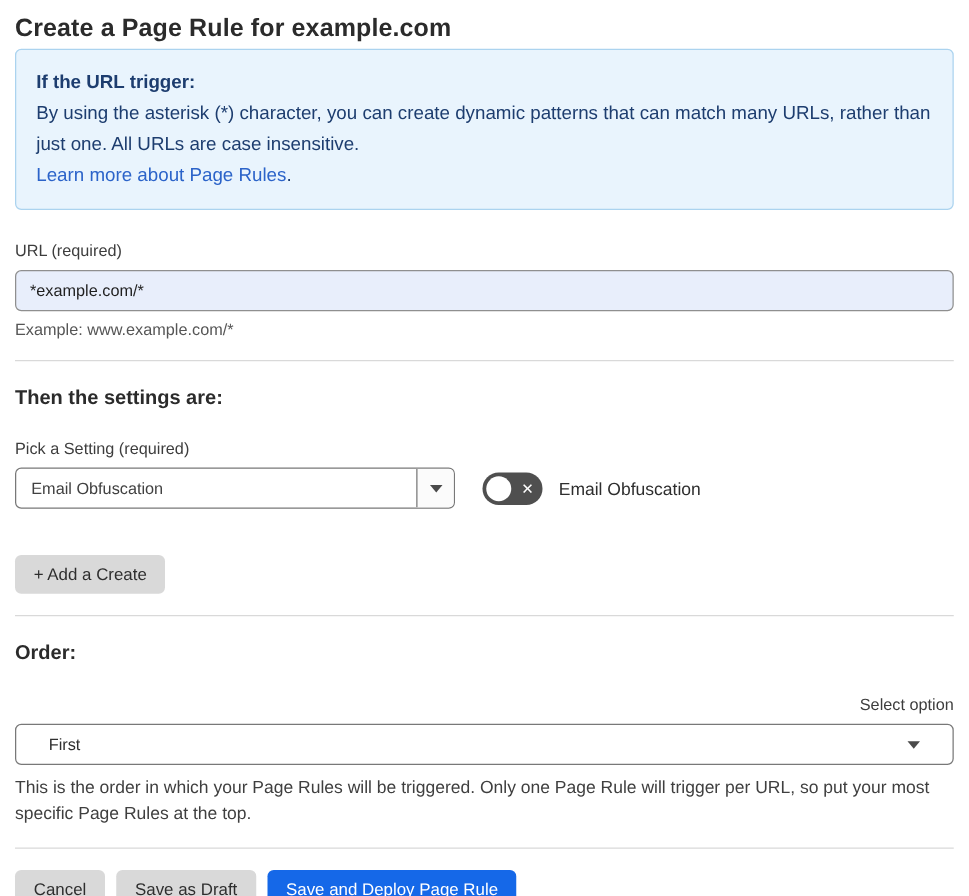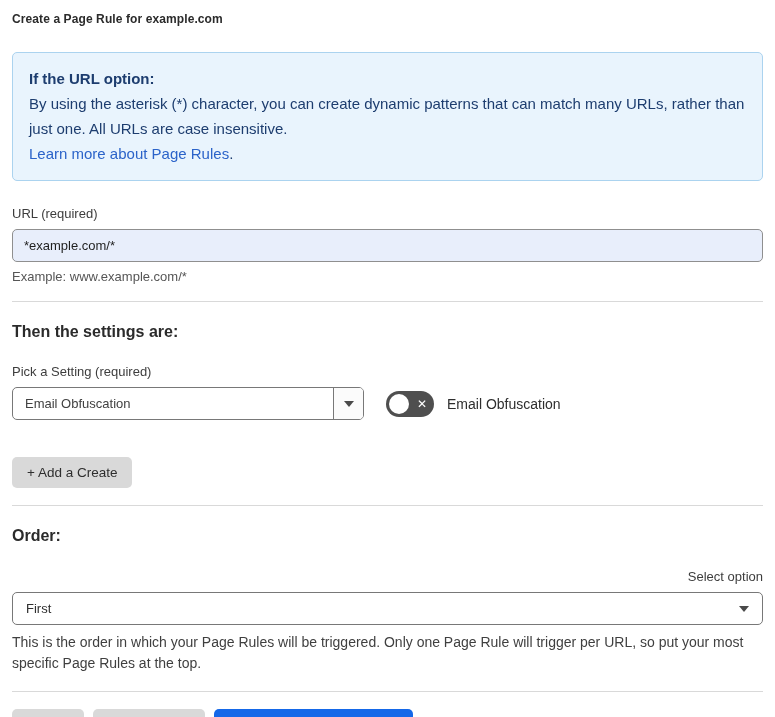--- a/index.html
+++ b/index.html
@@ -8,24 +8,24 @@
     width: 775px;
     height: 717px;
     background: #ffffff;
     font-family: "Liberation Sans", "DejaVu Sans", sans-serif;
     color: #313131;
     overflow: hidden;
   }
   .container { padding: 8px 12px 0 12px; }
 
   h1.page-title {
-    font-size: 12px;
+    font-size: 20px;
     font-weight: 700;
     color: #2b2b2b;
-    margin: 4px 0 26px 0;
+    margin: 4px 0 4px 0;
     letter-spacing: 0.1px;
   }
 
   .info-box {
     background: #e9f4fd;
     border: 1px solid #abd3ef;
     border-radius: 5px;
     padding: 13px 16px 14px 16px;
     color: #1d3d6f;
     font-size: 15px;
@@ -182,21 +182,21 @@
 
   .select {
     width: 100%;
     height: 33px;
     border: 1px solid #787878;
     border-radius: 5px;
     background: #ffffff;
     display: flex;
     align-items: center;
     justify-content: space-between;
-    padding: 0 13px;
+    padding: 0 26px;
     font-size: 13px;
     color: #2f2f2f;
     cursor: pointer;
   }
 
   .order-helper {
     font-size: 14px;
     color: #3f3f3f;
     line-height: 21px;
     margin-top: 7px;
@@ -211,21 +211,21 @@
   }
 </style>
 </head>
 <body>
 
 <div class="container">
 
   <h1 class="page-title">Create a Page Rule for example.com</h1>
 
   <div class="info-box">
-    <div class="info-heading">If the URL option:</div>
+    <div class="info-heading">If the URL trigger:</div>
     <div class="info-body">By using the asterisk (*) character, you can create dynamic patterns that can match many URLs, rather than just one. All URLs are case insensitive.</div>
     <div><a class="info-link">Learn more about Page Rules</a><span class="info-link-suffix">.</span></div>
   </div>
 
   <div class="field-label">URL (required)</div>
   <input class="url-input" type="text" value="*example.com/*" style="">
   <div class="helper-text">Example: www.example.com/*</div>
 
   <hr class="divider">
 

